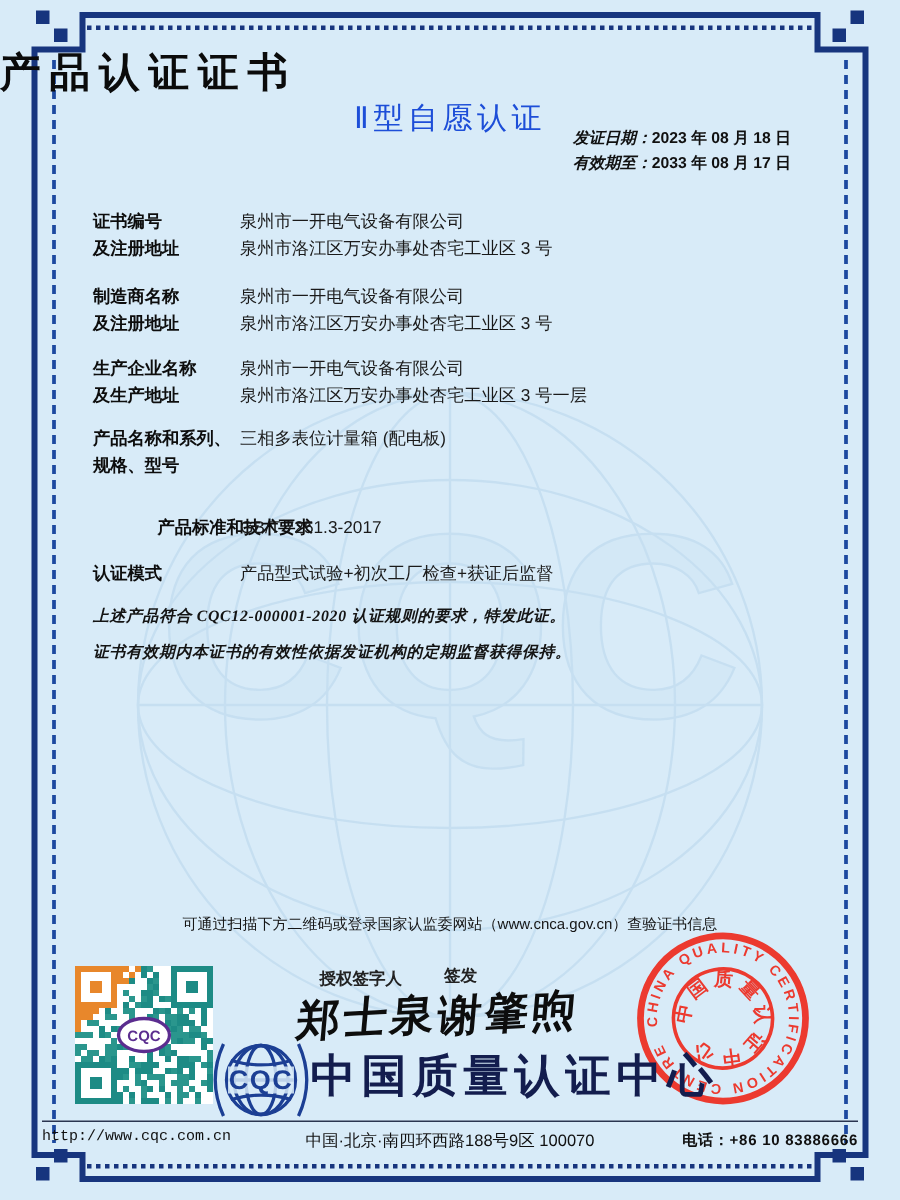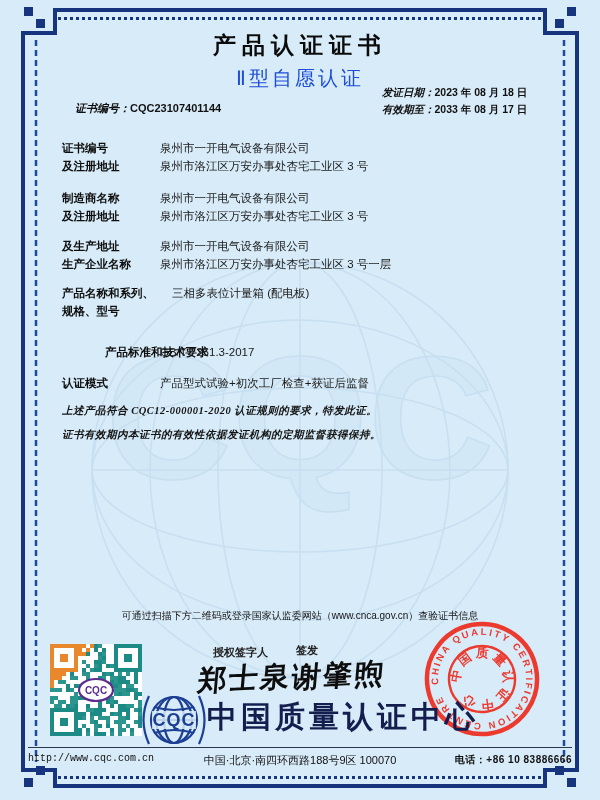--- a/index.html
+++ b/index.html
@@ -6,22 +6,22 @@
   body{background:#9aa0a6;}
   .page{
     position:relative; width:600px; height:800px; margin:0 auto;
     background:#d8ebf8; overflow:hidden;
     font-family:"Liberation Sans", sans-serif; color:#111;
   }
   .abs{position:absolute;}
   svg{display:block;}
 
   
-  .title{top:30px; left:0; width:100%; text-align:center;
-    font-size:23px; font-weight:bold; letter-spacing:6px; color:#0b0b0b;}
+  .title{top:30px; left:0; width:100%; text-align:left;
+    font-size:27px; font-weight:bold; letter-spacing:6px; color:#0b0b0b;}
   .subtitle{top:65px; left:0; width:100%; text-align:center;
     font-size:20px; letter-spacing:3px; color:#1d4ed8;}
 
   .kai{font-family:"Liberation Serif", serif; font-style:italic; font-weight:bold;}
   .meta-left{top:101px; left:75px; font-size:11px;}
   .meta-left .val{font-weight:bold; font-style:normal; font-family:"Liberation Sans",sans-serif;}
   .meta-right{top:84px; left:382px; font-size:10.5px; line-height:16px;}
   .meta-right .val{font-weight:bold; font-style:normal; font-family:"Liberation Sans",sans-serif;}
 
   
@@ -83,23 +83,20 @@
       <rect x="36" y="766" width="9" height="9"></rect>
         <rect x="24" y="778" width="9" height="9"></rect>
       <rect x="555" y="766" width="9" height="9"></rect>
         <rect x="567" y="778" width="9" height="9"></rect>
     </g>
   </svg>
 
   <div class="abs title">产品认证证书</div>
   <div class="abs subtitle">Ⅱ型自愿认证</div>
 
-  <div class="abs meta-left kai">
-    <span>证书编号：</span><span class="val">CQC23107401144</span>
-  </div>
   <div class="abs meta-right">
     <div><span class="kai">发证日期：</span><span class="val">2023 年 08 月 18 日</span></div>
     <div><span class="kai">有效期至：</span><span class="val">2033 年 08 月 17 日</span></div>
   </div>
 
   <div class="sec-label" style="top:139px;">
     <div>证书编号</div>
       <div>及注册地址</div>
   </div>
   <div class="sec-value" style="top:139px;">
@@ -110,33 +107,33 @@
   <div class="sec-label" style="top:189px;">
     <div>制造商名称</div>
       <div>及注册地址</div>
   </div>
   <div class="sec-value" style="top:189px;">
     <div>泉州市一开电气设备有限公司</div>
     <div>泉州市洛江区万安办事处杏宅工业区 3 号</div>
   </div>
 
   <div class="sec-label" style="top:237px;">
-    <div>及生产地址</div>
-      <div>生产企业名称</div>
+    <div>生产企业名称</div>
+      <div>及生产地址</div>
   </div>
   <div class="sec-value" style="top:237px;">
     <div>泉州市一开电气设备有限公司</div>
     <div>泉州市洛江区万安办事处杏宅工业区 3 号一层</div>
   </div>
 
   <div class="sec-label" style="top:284px;">
     <div>产品名称和系列、</div>
       <div>规格、型号</div>
   </div>
-  <div class="sec-value" style="top:284px;margin-left:12px;">
+  <div class="sec-value" style="top:284px;">
     <div>三相多表位计量箱 (配电板)</div>
   </div>
 
   <div class="sec-label" style="top:343px;margin-left:43px;">产品标准和技术要求</div>
   <div class="sec-value" style="top:343px;">GB/T 7251.3-2017</div>
 
   <div class="sec-label" style="top:374px;">认证模式</div>
   <div class="sec-value" style="top:374px;">产品型式试验+初次工厂检查+获证后监督</div>
 
   <div class="abs note" style="top:404px;">上述产品符合 CQC12-000001-2020 认证规则的要求，特发此证。</div>

